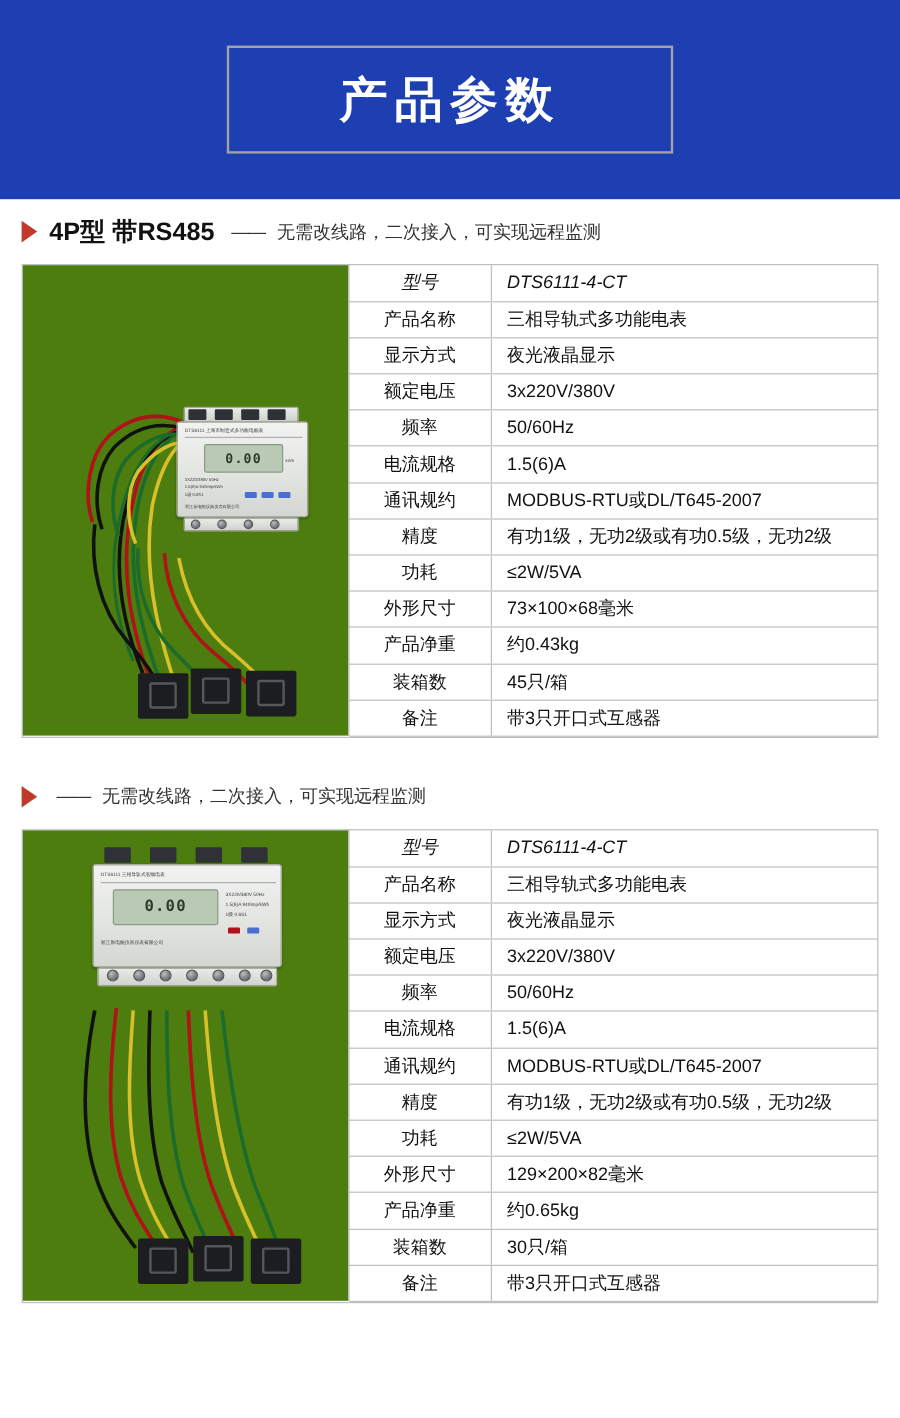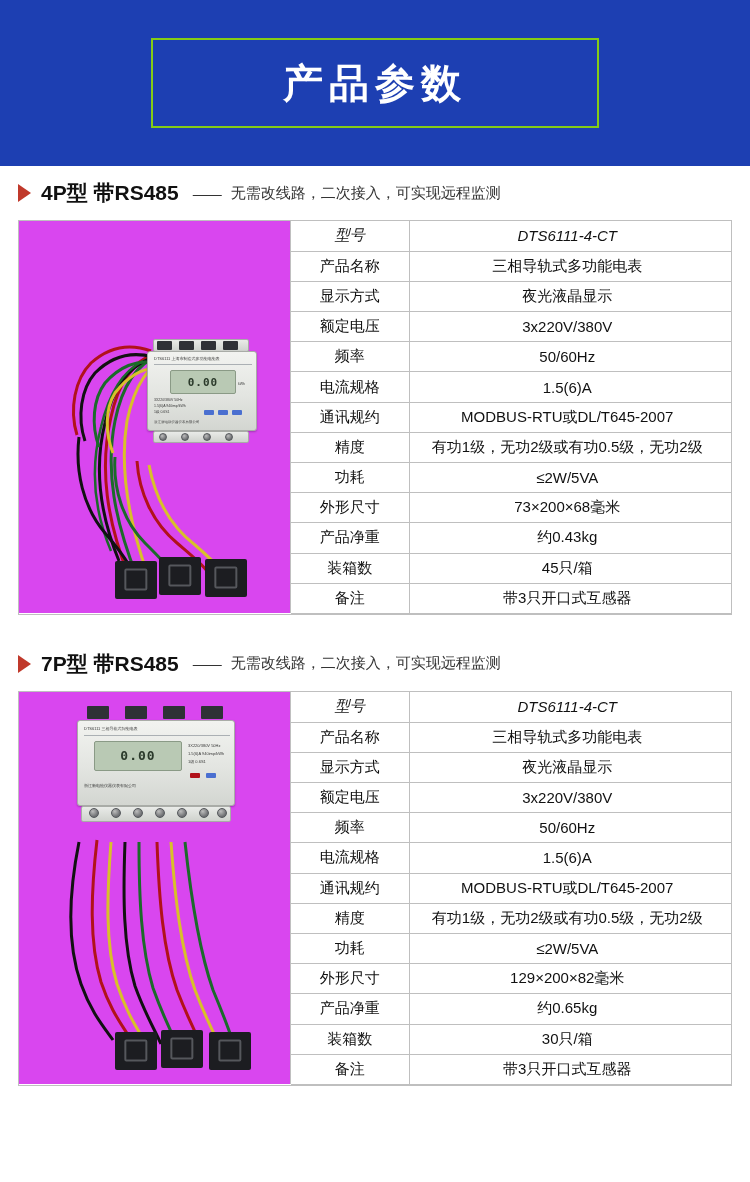--- a/index.html
+++ b/index.html
@@ -16,22 +16,22 @@
   
   .banner {
     width: 750px;
     height: 166px;
     background: #1d3fb2;
     display: flex;
     align-items: center;
     justify-content: center;
   }
   .banner-box {
-    border: 2px solid #84cc16;
-    width: 448px;
+    border: 2px solid #a3a3a3;
+    width: 372px;
     height: 90px;
     display: flex;
     align-items: center;
     justify-content: center;
   }
   .banner-title {
     color: #ffffff;
     font-size: 40px;
     letter-spacing: 6px;
     font-weight: bold;
@@ -76,21 +76,21 @@
   .block {
     border: 1px solid #bfbfbf;
     display: flex;
     background: #fff;
   }
   .img-cell {
     width: 272px;
     flex: none;
     border-right: 1px solid #bfbfbf;
     position: relative;
-    background: #d946ef;
+    background: #4d7c0f;
     overflow: hidden;
   }
   .spec-table {
     flex: 1;
     border-collapse: collapse;
     table-layout: fixed;
   }
   .spec-table tr { height: 30.2px; }
   .spec-table td {
     border: 1px solid #bfbfbf;
@@ -101,21 +101,21 @@
     color: #111;
     white-space: nowrap;
     overflow: hidden;
   }
   .spec-table tr:first-child td { border-top: none; font-style: italic; }
   .spec-table td.k {
     width: 118px;
     text-align: center;
     border-left: none;
   }
-  .spec-table td.v { text-align: center; padding-left: 2px; }
+  .spec-table td.v { text-align: left; padding-left: 13px; }
 
   .gap { height: 22px; }
 
   
   .meter-wrap { position: absolute; }
 
   
   .meter-body {
     position: absolute;
     background: linear-gradient(180deg,#f2f3f0 0%,#e3e5e1 55%,#d3d6d1 100%);
@@ -297,21 +297,21 @@
         <tr>
             <td class="k">精度</td>
             <td class="v">有功1级，无功2级或有功0.5级，无功2级</td>
           </tr>
         <tr>
             <td class="k">功耗</td>
             <td class="v">≤2W/5VA</td>
           </tr>
         <tr>
             <td class="k">外形尺寸</td>
-            <td class="v">73×200×68毫米</td>
+            <td class="v">73×100×68毫米</td>
           </tr>
         <tr>
             <td class="k">产品净重</td>
             <td class="v">约0.43kg</td>
           </tr>
         <tr>
             <td class="k">装箱数</td>
             <td class="v">45只/箱</td>
           </tr>
         <tr>
@@ -322,21 +322,20 @@
     </table>
   </div>
 </div>
 
 <div class="gap"></div>
 
 <div class="section">
 
   <div class="sec-head">
     <span class="arrow-icon"></span>
-    <span class="sec-title">7P型 带RS485</span>
     <span class="sec-dash">——</span>
     <span class="sec-sub">无需改线路，二次接入，可实现远程监测</span>
   </div>
 
   <div class="block">
 
     <div class="img-cell" style="height:392px;">
 
       <svg width="272" height="392" style="position:absolute;left:0;top:0;">
 

